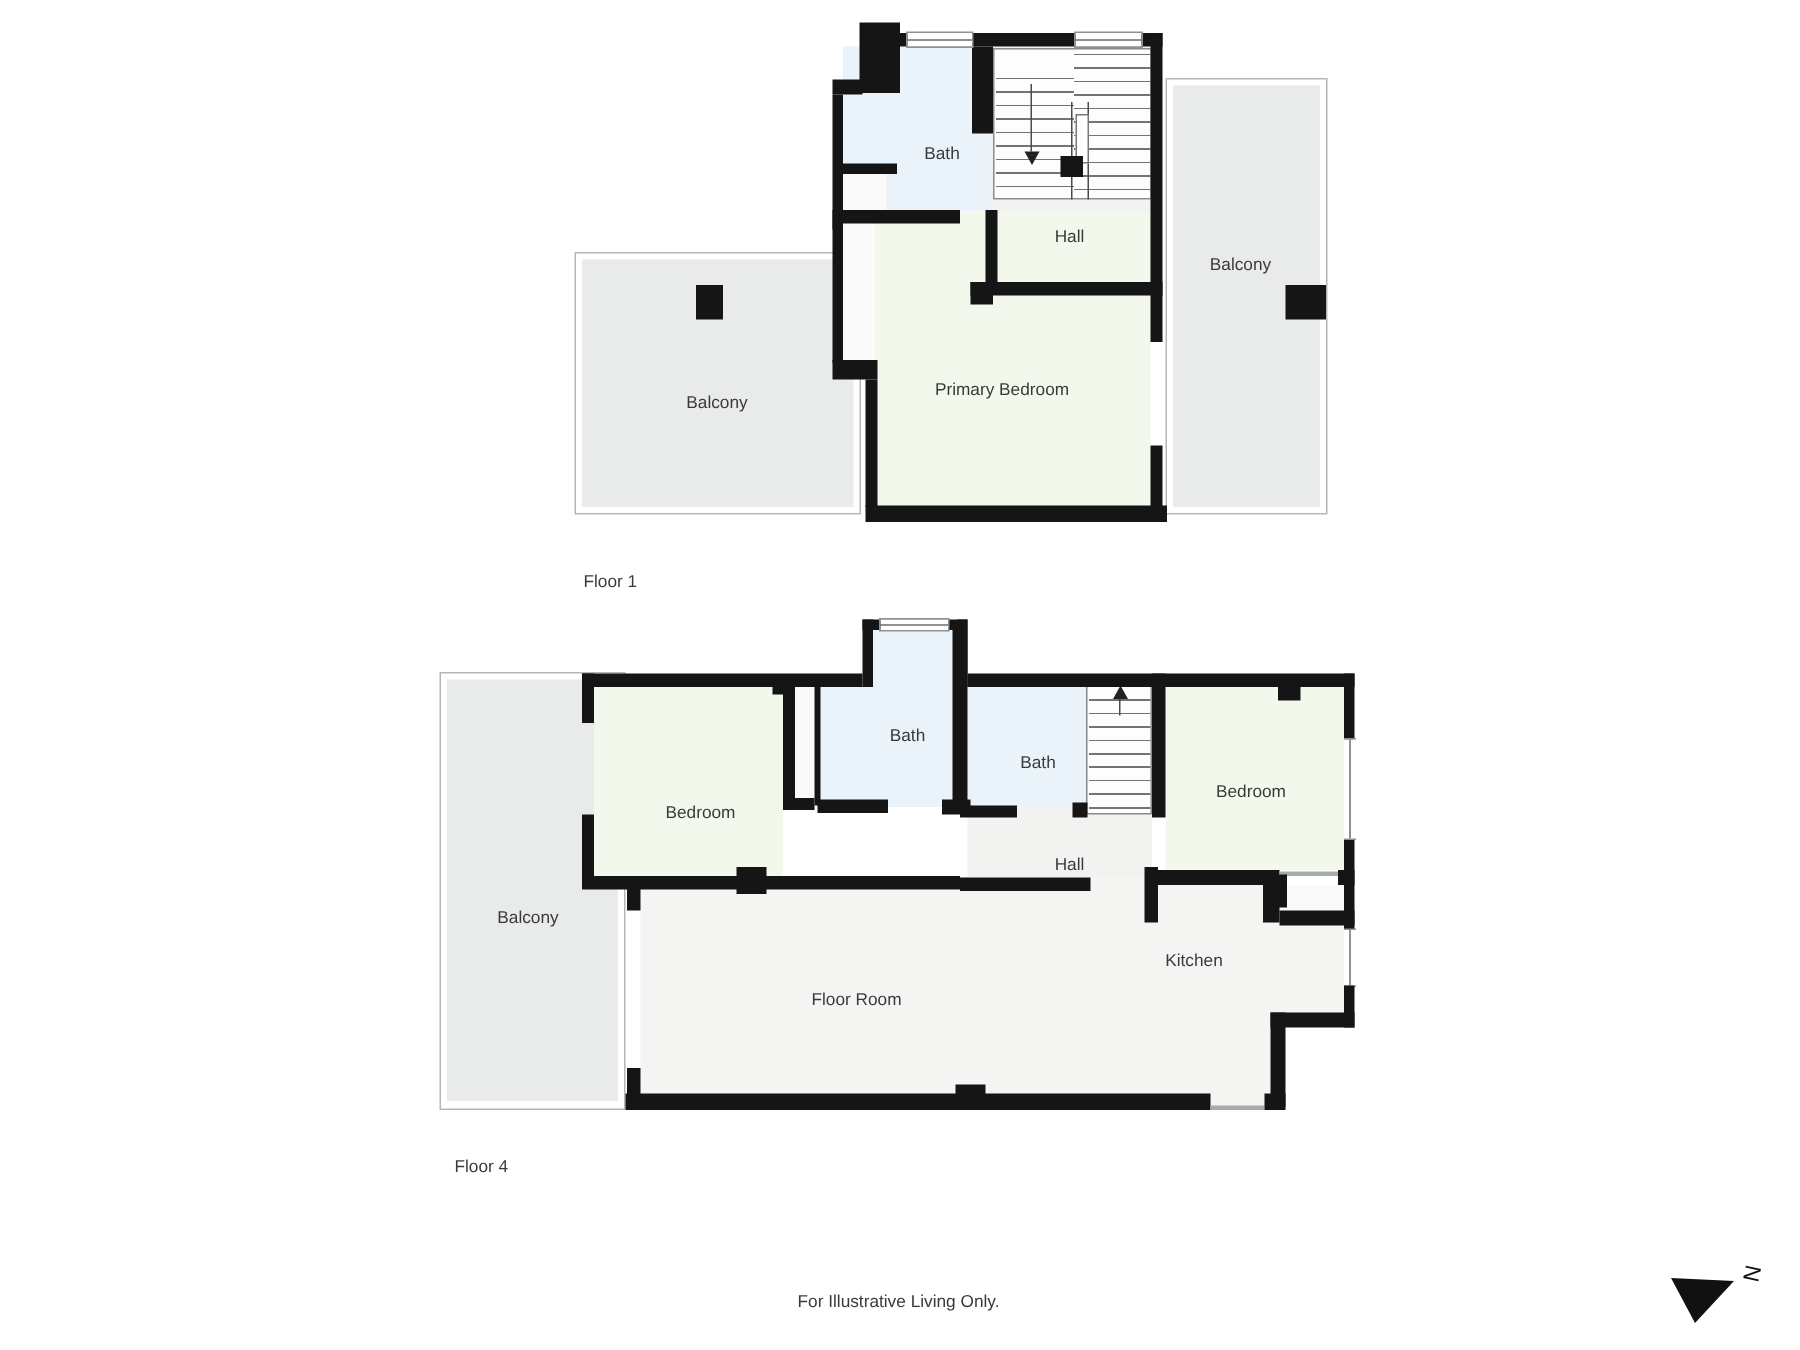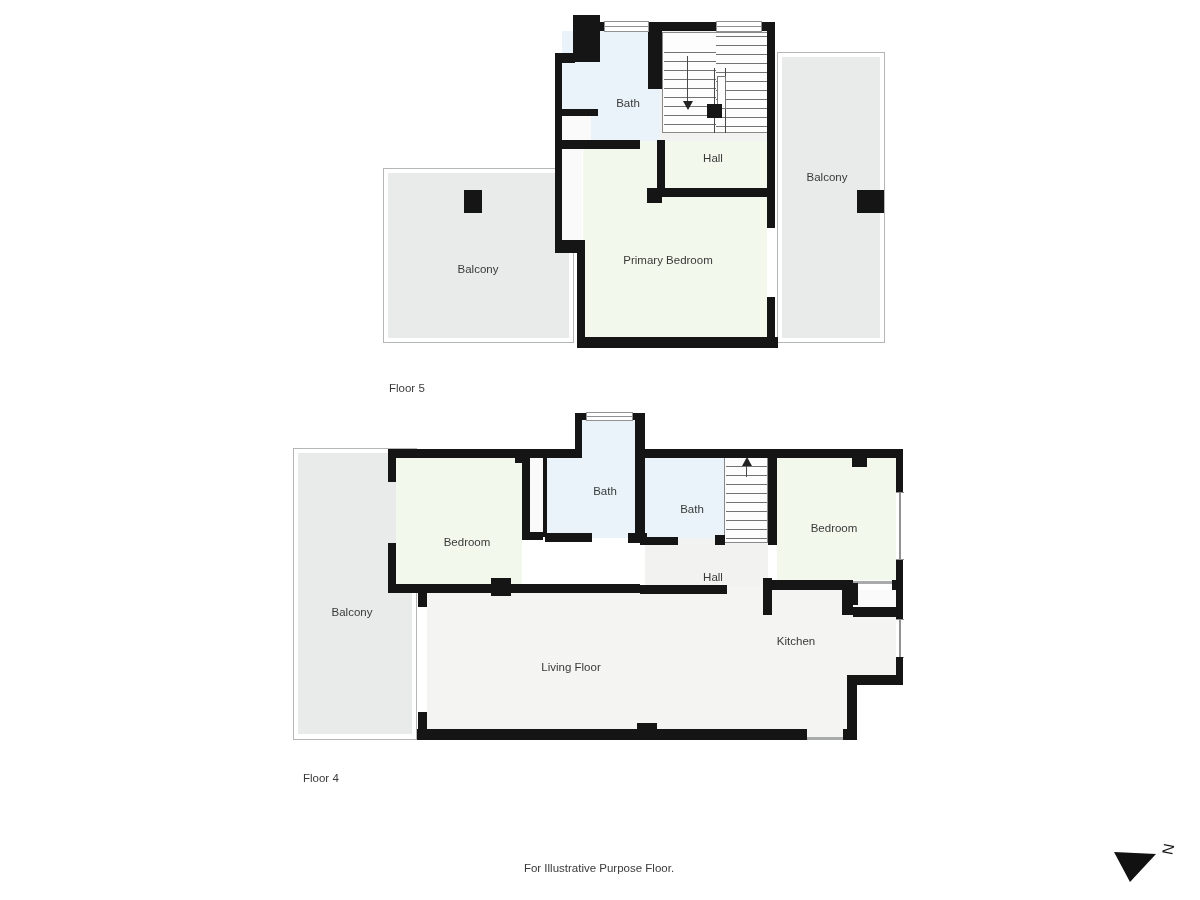--- a/index.html
+++ b/index.html
@@ -73,21 +73,21 @@
   <b class="p w" style="left:857px;top:190px;width:27px;height:23px"></b>
 
   <b class="p win" style="left:604px;top:21px;width:45px;height:11px"></b>
   <b class="p win" style="left:716px;top:21px;width:46px;height:11px"></b>
 
   <span class="lbl" style="left:628px;top:103px">Bath</span>
   <span class="lbl" style="left:713px;top:158px">Hall</span>
   <span class="lbl" style="left:827px;top:177px">Balcony</span>
   <span class="lbl" style="left:478px;top:269px">Balcony</span>
   <span class="lbl" style="left:668px;top:260px">Primary Bedroom</span>
-  <span class="lblL" style="left:389px;top:388px">Floor 5</span>
+  <span class="lblL" style="left:389px;top:388px">Floor 1</span>
 </div>
 
 <div class="p" style="left:0;top:400px;width:1200px;height:420px">
 
   <b class="p bout" style="left:293px;top:48px;width:124px;height:292px"></b>
   <b class="p bal" style="left:298px;top:53px;width:114px;height:281px"></b>
 
   <b class="p bedf" style="left:396px;top:58px;width:126px;height:126px"></b>
   <b class="p cav" style="left:530px;top:58px;width:13px;height:82px"></b>
   <b class="p bathf" style="left:582px;top:20px;width:56px;height:38px"></b>
@@ -147,21 +147,21 @@
   <b class="p w" style="left:418px;top:190px;width:9px;height:17px"></b>
   <b class="p w" style="left:418px;top:312px;width:9px;height:24px"></b>
 
   <span class="lbl" style="left:605px;top:91px">Bath</span>
   <span class="lbl" style="left:692px;top:109px">Bath</span>
   <span class="lbl" style="left:467px;top:142px">Bedroom</span>
   <span class="lbl" style="left:834px;top:128px">Bedroom</span>
   <span class="lbl" style="left:713px;top:177px">Hall</span>
   <span class="lbl" style="left:352px;top:212px">Balcony</span>
   <span class="lbl" style="left:796px;top:241px">Kitchen</span>
-  <span class="lbl" style="left:571px;top:267px">Living Floor</span>
+  <span class="lbl" style="left:571px;top:267px">Floor Room</span>
   <span class="lblL" style="left:303px;top:378px">Floor 4</span>
 </div>
 
-<span class="lbl" style="left:599px;top:868px">For Illustrative Purpose Floor.</span>
+<span class="lbl" style="left:599px;top:868px">For Illustrative Living Only.</span>
 <svg class="p" style="left:1106px;top:838px" width="74" height="52" viewBox="0 0 74 52">
   <polygon points="8,14 50,16 24,44 16,29" fill="#111"></polygon>
   <text x="62" y="16" text-anchor="middle" font-size="15" fill="#111" transform="rotate(102 62 11)">N</text>
 </svg>
 
 </body></html>

